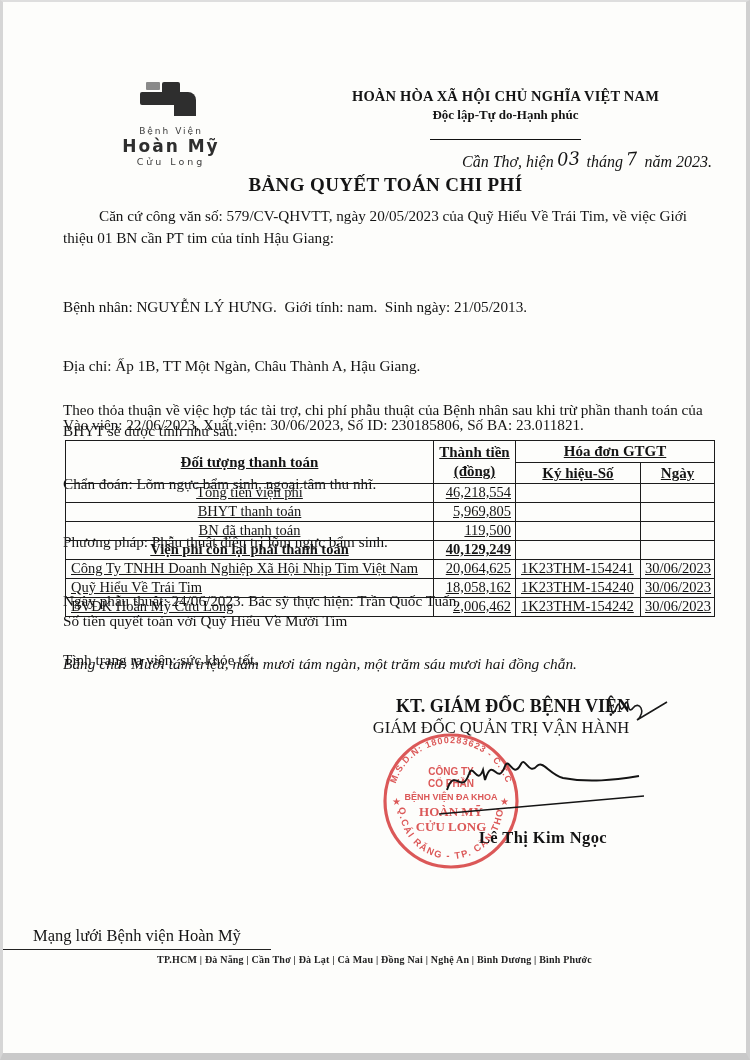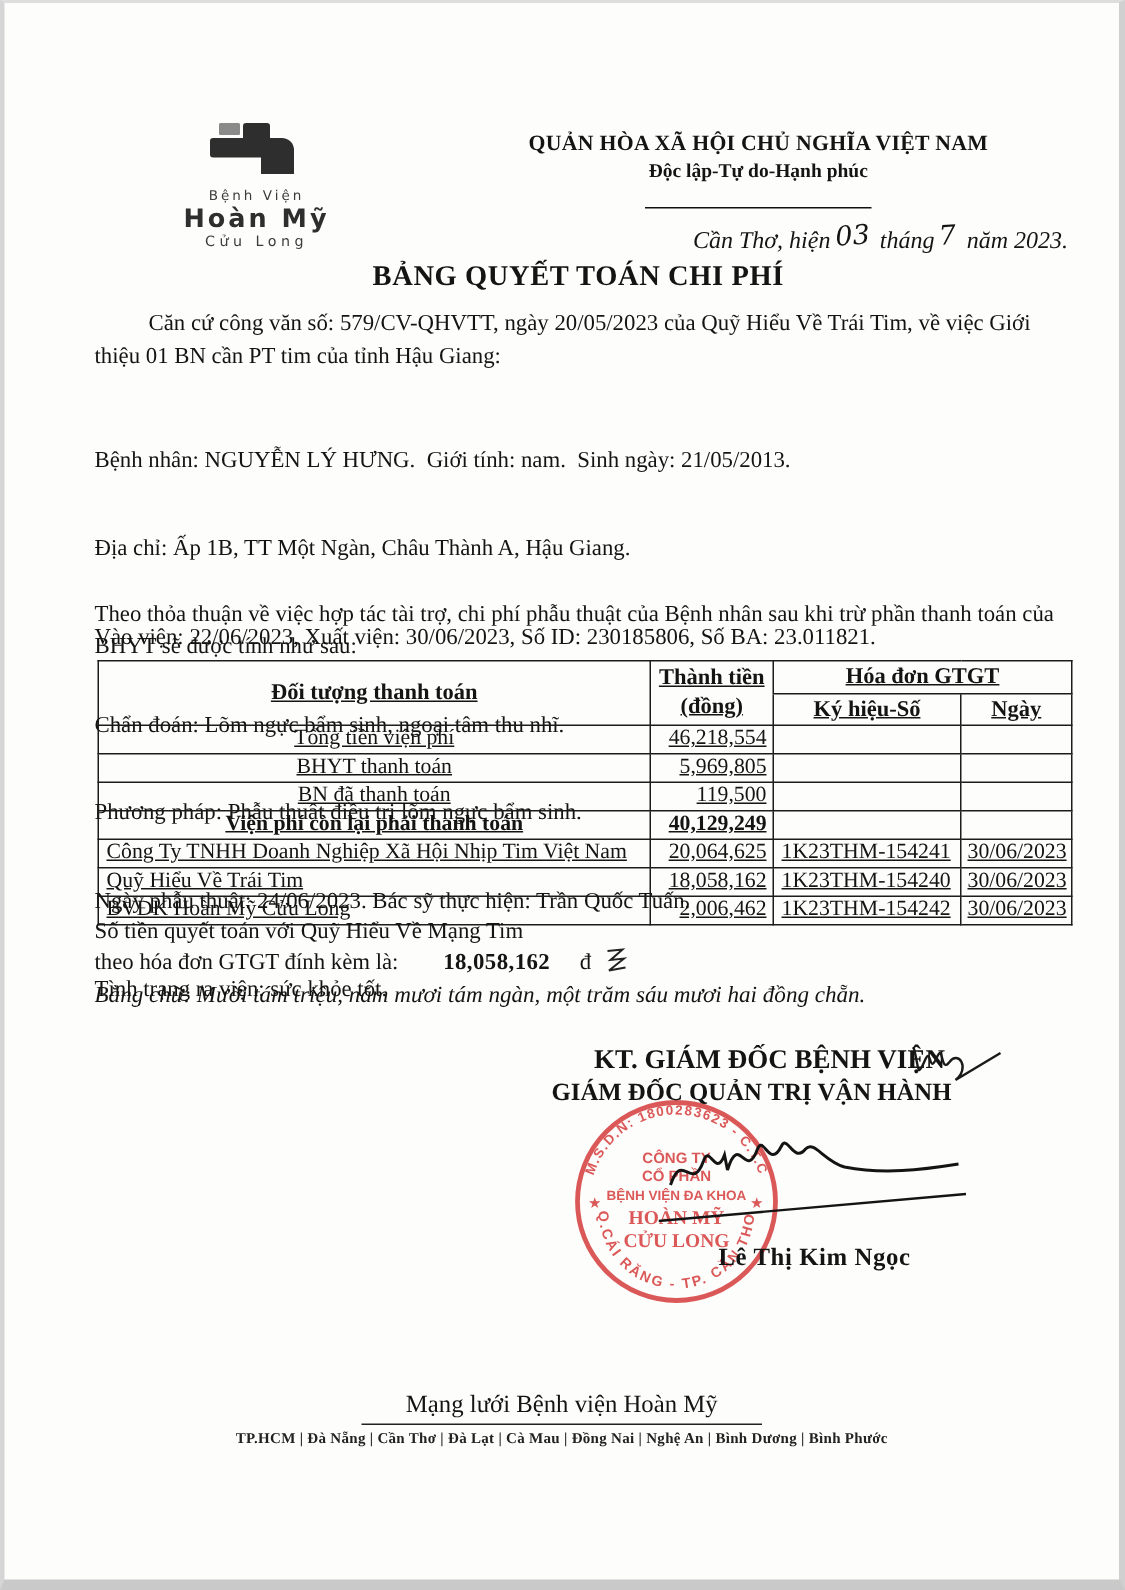--- a/index.html
+++ b/index.html
@@ -39,27 +39,27 @@
   td.b{font-weight:bold;}
   td.dt{text-align:center;}
   
   .settle1{top:608px;}
   .settle2{top:628px;}
   .settle-amt{font-weight:bold; margin-left:26px; letter-spacing:0.3px;}
   .settle-d{margin-left:16px;}
   .words{top:651px; font-style:italic; font-size:15.4px;}
   
   .sg1{left:330px; top:694px; width:360px; text-align:center; font-size:18px; font-weight:bold; z-index:3;}
-  .sg2{left:318px; top:716px; width:360px; text-align:center; font-size:16.5px; font-weight:bold; z-index:3;}
+  .sg2{left:318px; top:716px; width:360px; text-align:center; font-size:16.5px; font-weight:normal; z-index:3;}
   .stamp{left:376px; top:727px; z-index:1; opacity:0.92;}
   .sig-svg{left:436px; top:736px; z-index:4;}
   .sig-initial{left:600px; top:688px; z-index:4;}
   .sig-name{left:440px; top:826px; width:200px; text-align:center; font-size:16.5px; font-weight:bold; letter-spacing:0.4px; z-index:5;}
   
-  .foot-title{left:0; right:0; top:924px; text-align:center; font-size:16.5px;}
+  .foot-title{left:0; right:0; top:924px; text-align:left; font-size:16.5px;}
   .foot-title span{display:inline-block; border-bottom:1.4px solid #222; padding:0 30px 3px;}
   .foot-cities{left:0; right:0; top:952px; text-align:center; font-size:10px; font-weight:bold; color:#222; letter-spacing:0.2px;}
 </style>
 </head>
 <body>
 
 <div class="page">
 
   <div class="abs logo">
     <svg width="62" height="38" viewBox="0 0 62 38">
@@ -67,21 +67,21 @@
       <rect x="22" y="0" width="18" height="16" rx="2" fill="#2e2e2e"></rect>
       <rect x="0" y="10" width="46" height="13" rx="2" fill="#2e2e2e"></rect>
       <path d="M34 10 h14 a8 8 0 0 1 8 8 v16 h-22 z" fill="#2e2e2e"></path>
     </svg>
     <div class="logo-line1">Bệnh Viện</div>
     <div class="logo-line2">Hoàn Mỹ</div>
     <div class="logo-line3">Cửu Long</div>
   </div>
 
   <div class="abs nat">
-    <div class="nat-line1">QUẢN HÒA XÃ HỘI CHỦ NGHĨA VIỆT NAM</div>
+    <div class="nat-line1">HOÀN HÒA XÃ HỘI CHỦ NGHĨA VIỆT NAM</div>
     <div><span class="nat-line2">Độc lập-Tự do-Hạnh phúc</span></div>
     <div class="nat-date">
       <span>Cần Thơ, hiện</span><span class="hand">03</span>
       <span>tháng</span><span class="hand">7</span>
       <span>năm 2023.</span>
     </div>
   </div>
 
   <div class="abs doc-title">BẢNG QUYẾT TOÁN CHI PHÍ</div>
 
@@ -159,29 +159,21 @@
         <tr>
           <td class="l">BVĐK Hoàn Mỹ Cửu Long</td>
           <td class="amt">2,006,462</td>
           <td class="l">1K23THM-154242</td>
           <td class="dt">30/06/2023</td>
         </tr>
       </tbody>
     </table>
   </div>
 
-  <div class="abs para settle1">Số tiền quyết toán với Quỹ Hiểu Về Mạng Tim</div>
-  <div class="abs para settle2">
-    <span>theo hóa đơn GTGT đính kèm là:</span>
-    <span class="settle-amt">18,058,162</span>
-    <span class="settle-d">đ</span>
-    <svg width="18" height="20" viewBox="0 0 18 20" style="vertical-align:-4px; margin-left:4px;">
-      <path d="M3 4 L13 3 L5 10 L14 9 L4 17 L15 15" stroke="#222" stroke-width="1.3" fill="none"></path>
-    </svg>
-  </div>
+  <div class="abs para settle1">Số tiền quyết toán với Quỹ Hiểu Về Mười Tim</div>
   <div class="abs para words">Bằng chữ: Mười tám triệu, năm mươi tám ngàn, một trăm sáu mươi hai đồng chẵn.</div>
 
   <div class="abs sg1">KT. GIÁM ĐỐC BỆNH VIỆN</div>
   <div class="abs sg2">GIÁM ĐỐC QUẢN TRỊ VẬN HÀNH</div>
 
   <svg class="abs sig-initial" width="70" height="45" viewBox="0 0 70 45">
     <path d="M6 8 C10 22 8 30 14 16 C18 8 16 28 22 14 C26 6 24 26 30 18 C36 10 44 22 34 30 L64 12" stroke="#1a1a1a" stroke-width="1.6" fill="none"></path>
   </svg>
 
   <svg class="abs stamp" width="144" height="144" viewBox="0 0 144 144">

